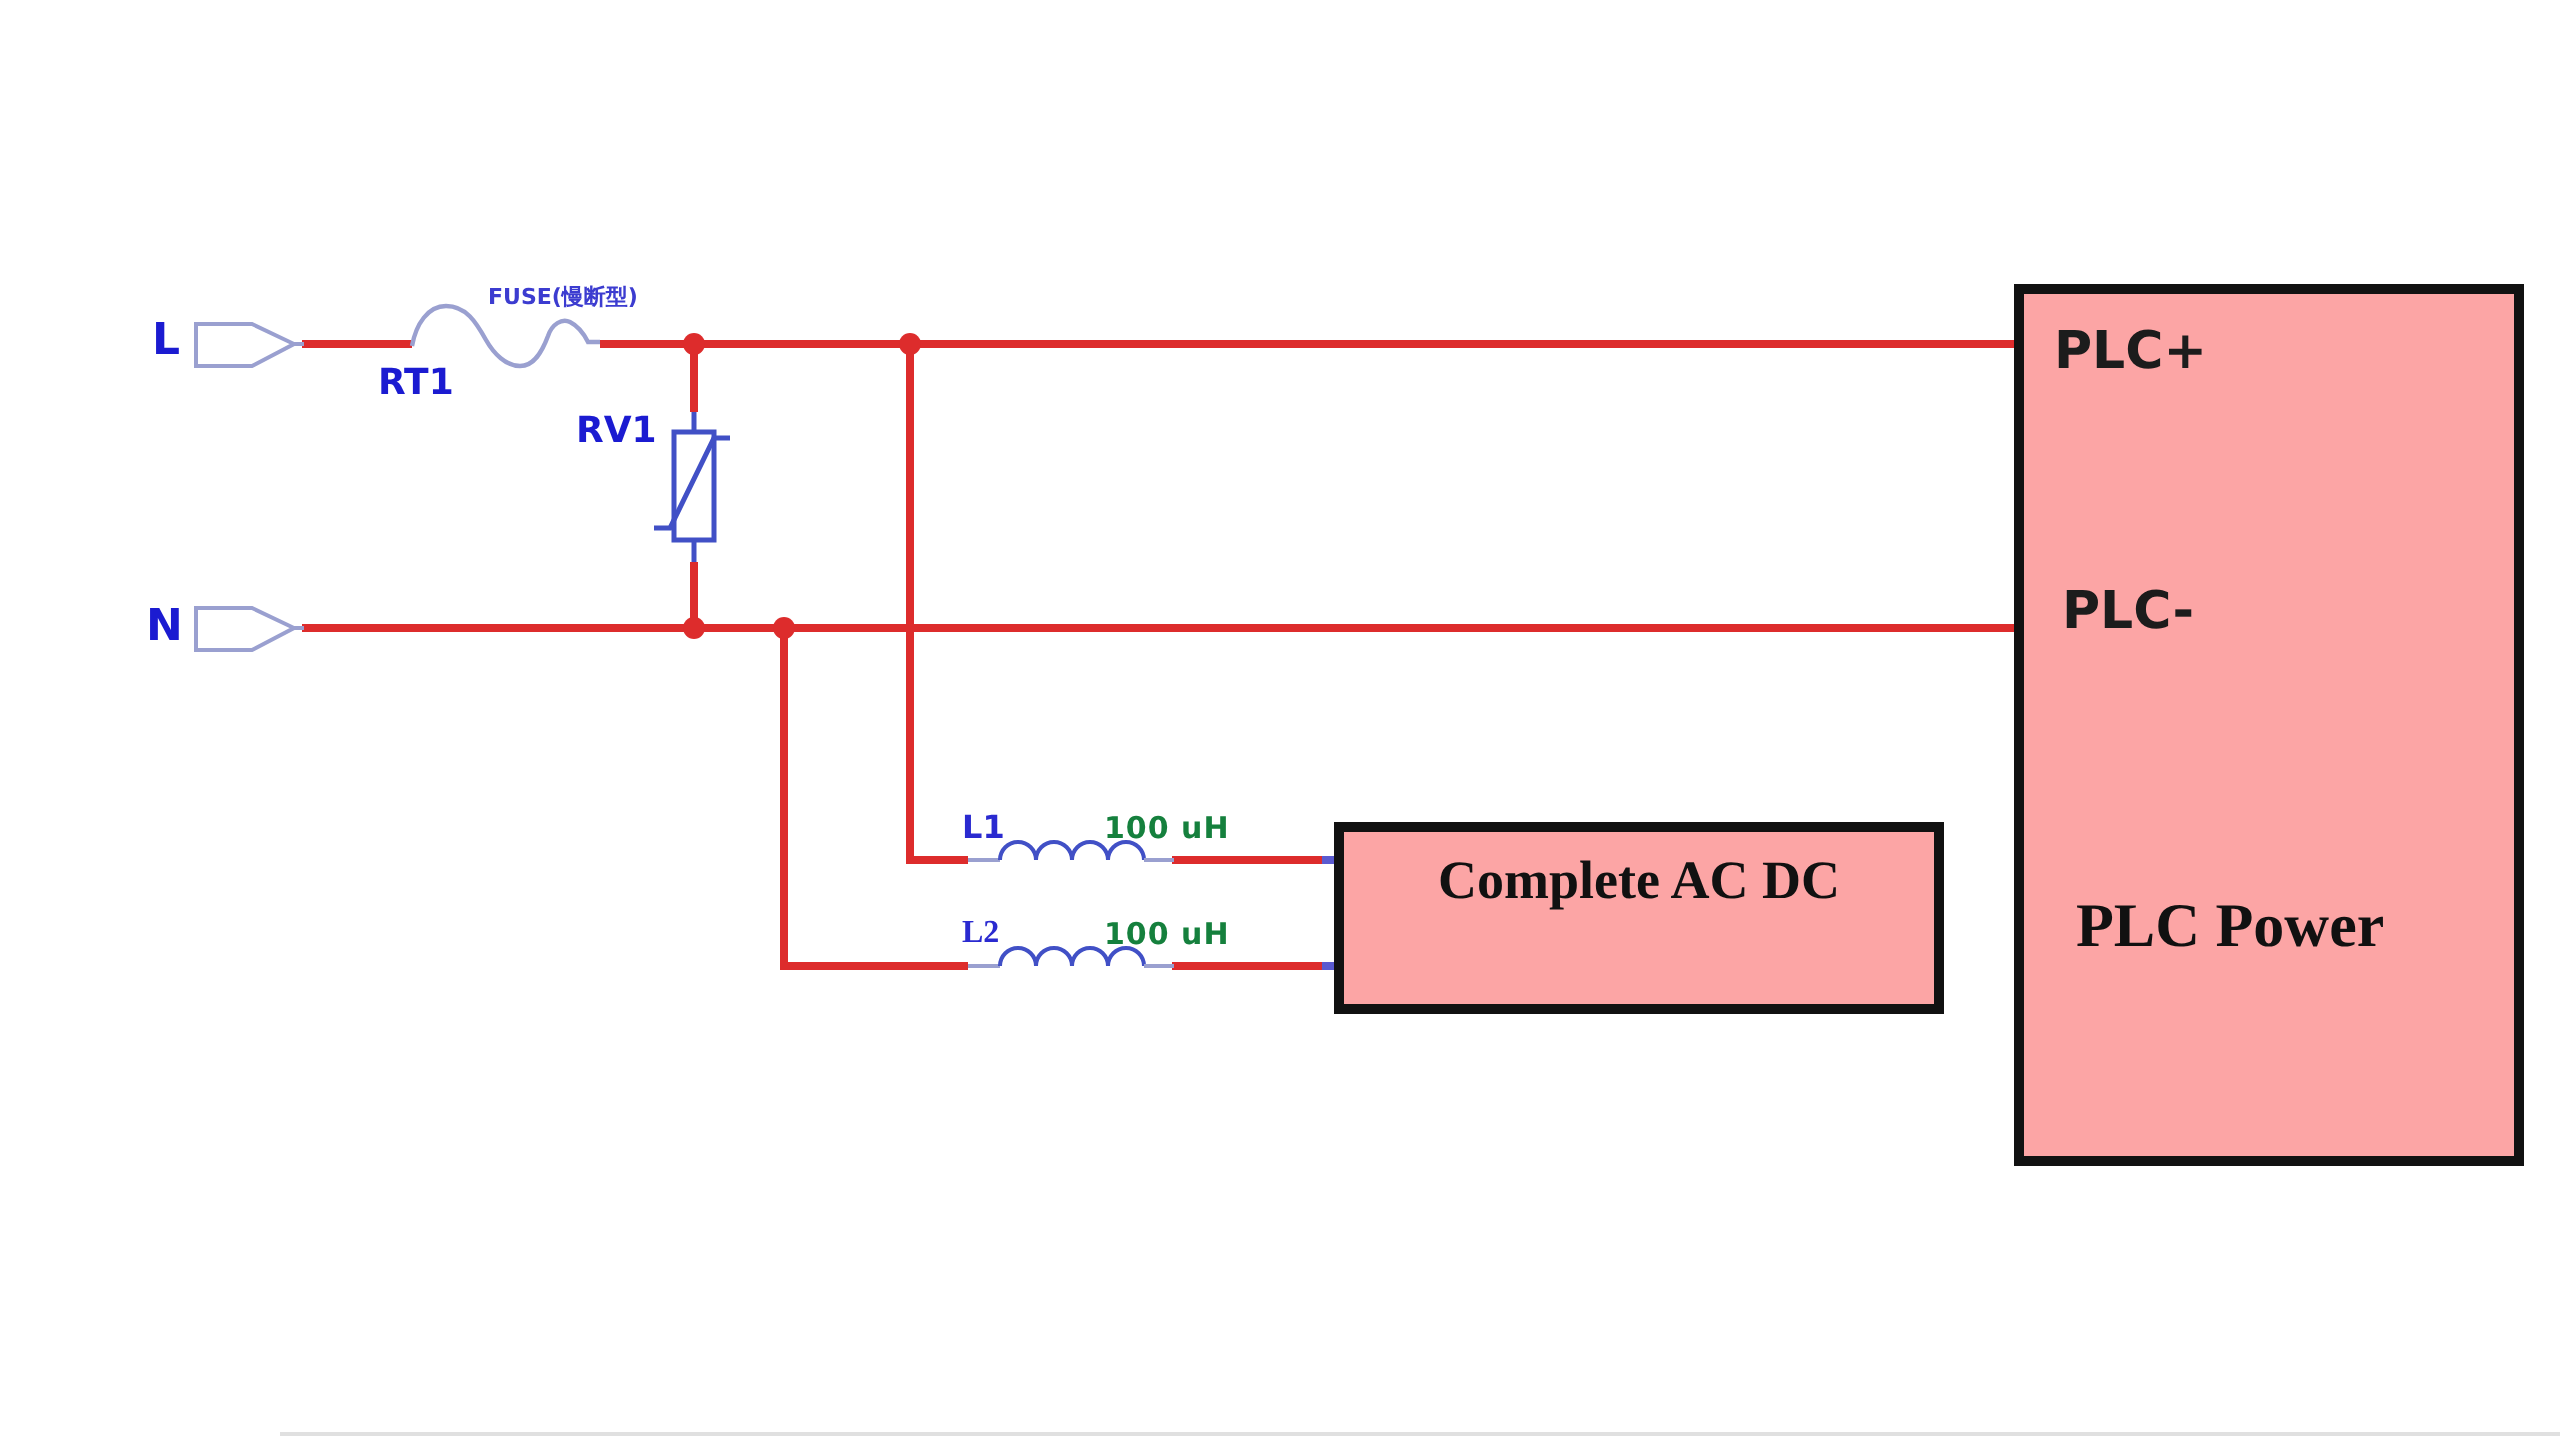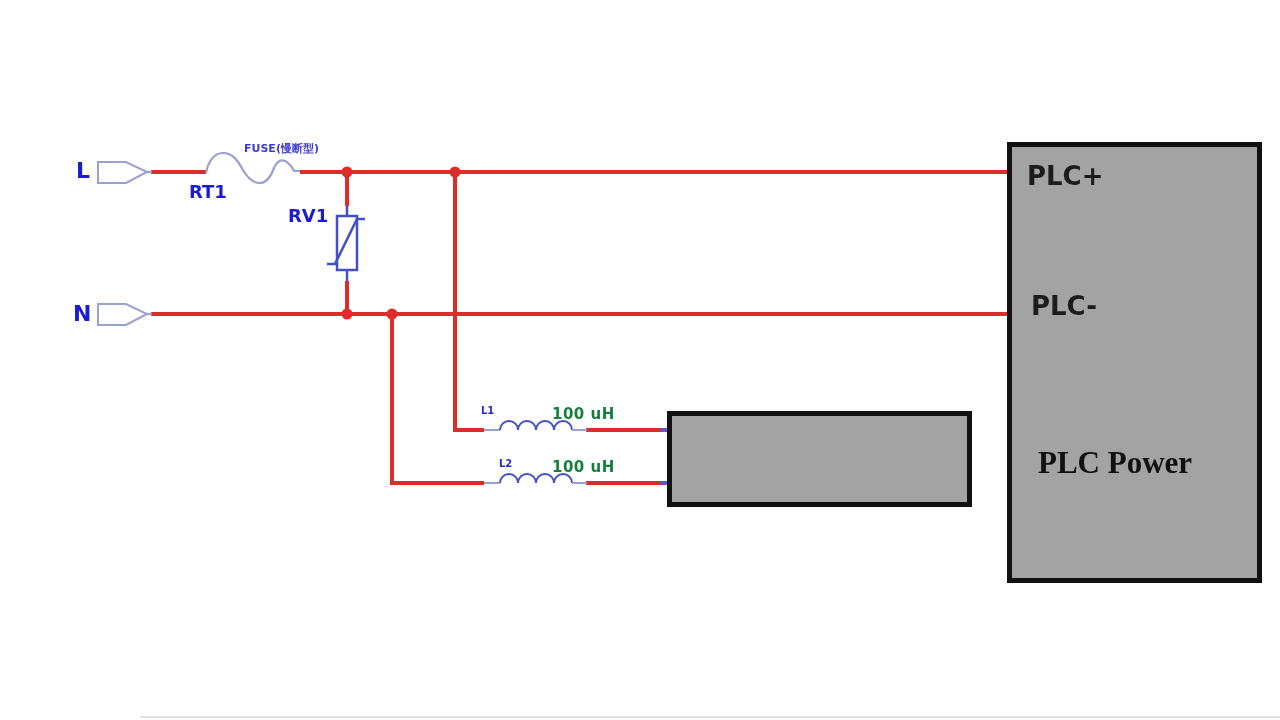--- a/index.html
+++ b/index.html
@@ -16,26 +16,26 @@
   .lbl {
     position: absolute;
     color: #1b1bd1;
     font-weight: bold;
     white-space: nowrap;
     line-height: 1;
   }
   .lbl-term   { font-size: 22px; }
   .lbl-ref    { font-size: 18px; }
   .lbl-note   { font-size: 11px; color: #3c3cd0; }
-  .lbl-ind    { font-size: 10px; color: #2a2ad0; }
+  .lbl-ind    { font-size: 16px; color: #2a2ad0; }
   .lbl-val    { font-size: 15px; font-weight: 600; color: #15803d; letter-spacing: 0.5px; }
   .blackbox {
     position: absolute;
     border: 5px solid #111111;
-    background: #a3a3a3;
+    background: #fca5a5;
     overflow: hidden;
   }
   .ps-box { left: 667px; top: 411px; width: 305px; height: 96px; text-align: center; }
   .ps-line {
     font-family: "Liberation Serif", serif;
     font-weight: bold;
     font-size: 27px;
     color: #111111;
     line-height: 34px;
   }
@@ -142,24 +142,25 @@
   <div class="lbl lbl-term" style="left:73px; top:303px;">N</div>
 
   <div class="lbl lbl-note" style="left:244px; top:143px;">FUSE(慢断型)</div>
   <div class="lbl lbl-ref" style="left:189px; top:183px;">RT1</div>
 
   <div class="lbl lbl-ref" style="left:288px; top:207px;">RV1</div>
 
   <div class="lbl lbl-ind" style="left:481px; top:406px;">L1</div>
   <div class="lbl lbl-val" style="left:552px; top:407px;">100 uH</div>
 
-  <div class="lbl lbl-ind" style="left:499px; top:459px;">L2</div>
+  <div class="lbl lbl-ind" style="left:481px; top:459px;font-family:Liberation Serif, serif;">L2</div>
   <div class="lbl lbl-val" style="left:552px; top:460px;">100 uH</div>
 
   <div class="blackbox ps-box">
+    <div class="ps-line ps-line1">Complete AC DC</div>
   </div>
 
   <div class="blackbox plc-box">
     <div class="plc-pin plc-pin-plus">PLC+</div>
     <div class="plc-pin plc-pin-minus">PLC-</div>
     <div class="plc-title">PLC Power</div>
   </div>
 
   <div class="bottom-rule"></div>
 

